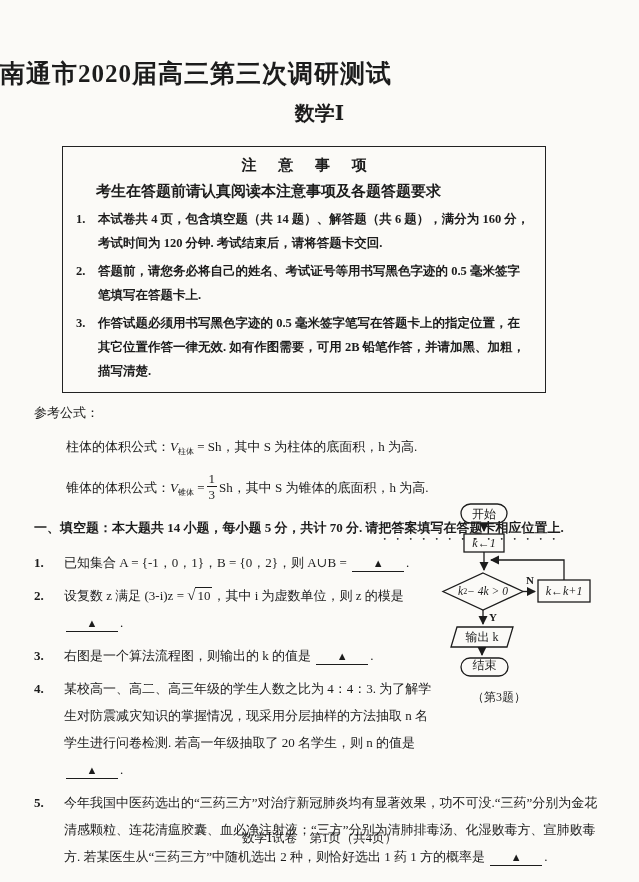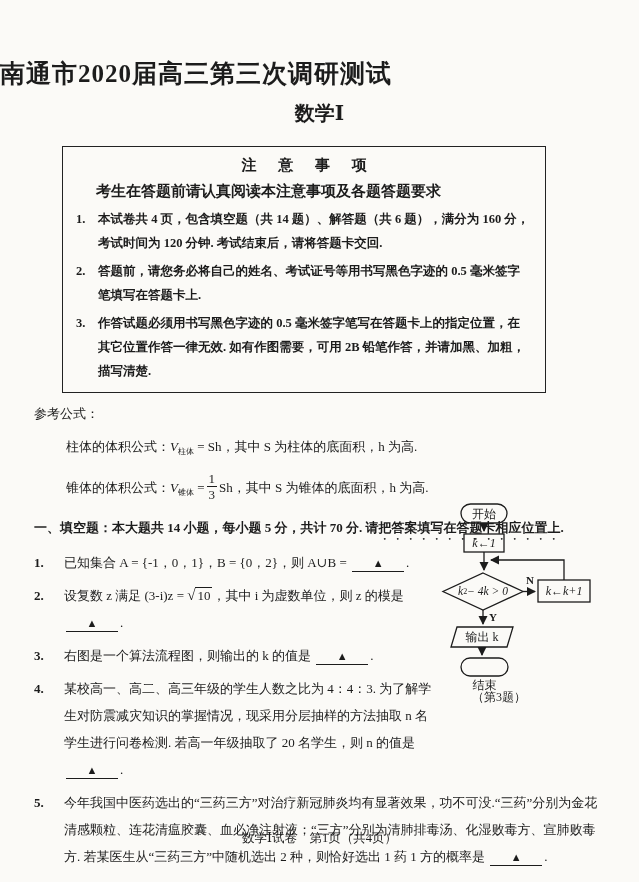--- a/index.html
+++ b/index.html
@@ -7,21 +7,21 @@
         color:#1c1c1c;font-family:"Liberation Serif","DejaVu Serif",serif;font-size:13px;overflow:hidden;}
   .title{margin:0;padding-top:58px;text-align:left;font-size:25px;font-weight:700;letter-spacing:1px;line-height:1.25;}
   .subtitle{margin:12px 0 0;text-align:center;font-size:20px;font-weight:700;line-height:1.25;}
   .notice-box{margin:20px 0 0 62px;width:484px;box-sizing:border-box;border:1.6px solid #222;
               padding:7px 13px 9px;}
   .notice-title{text-align:center;font-weight:700;font-size:15px;letter-spacing:9px;text-indent:9px;line-height:22px;}
   .notice-sub{font-weight:700;margin-top:4px;padding-left:20px;font-size:15px;line-height:23px;}
   .notice-item{display:flex;margin-top:4px;line-height:24px;font-weight:700;font-size:12.5px;}
   .notice-item .n{flex:none;width:22px;}
   .notice-item .t{flex:1;}
-  .formula-head{margin:10px 9px 0 34px;line-height:22px;}
+  .formula-head{margin:10px 9px 0 34px;line-height:22px;font-family:Liberation Mono, monospace;}
   .formula-line{margin:11px 4px 0 66px;line-height:22px;}
   .formula-line.tall{margin-top:9px;}
   sub.vs{font-size:8px;vertical-align:-3px;}
   .frac{display:inline-block;text-align:center;vertical-align:-0.55em;line-height:1;margin:0 2px;}
   .frac .fn{display:block;border-bottom:1.2px solid #1c1c1c;padding:0 2px 1px;}
   .frac .fd{display:block;padding-top:1px;}
   .section-head{margin:12px 0 0 34px;font-weight:700;line-height:24px;}
   .emph{-webkit-text-emphasis:filled dot #1c1c1c;text-emphasis:filled dot #1c1c1c;
         -webkit-text-emphasis-position:under right;text-emphasis-position:under right;}
   .questions{margin:6px 0 0 34px;}
@@ -160,19 +160,19 @@
     <div class="fc-label fc-var" style="left:34px;top:37px;width:40px;height:18px;">k←1</div>
     <div class="fc-label fc-cond" style="left:13px;top:80px;width:80px;height:29px;">
       <span>k</span>
         <sup>2</sup>
         <span> − 4k &gt; 0</span>
     </div>
     <div class="fc-label fc-yn" style="left:94px;top:76px;width:12px;height:14px;">N</div>
     <div class="fc-label fc-var" style="left:108px;top:83px;width:52px;height:22px;">k←k+1</div>
     <div class="fc-label fc-yn" style="left:57px;top:113px;width:12px;height:14px;">Y</div>
     <div class="fc-label" style="left:21px;top:130px;width:62px;height:20px;">输出 k</div>
-    <div class="fc-label" style="left:31px;top:161px;width:47px;height:14px;margin-top:20px;">结束</div>
+    <div class="fc-label" style="left:31px;top:161px;width:47px;height:14px;">结束</div>
     <div class="fc-caption">（第3题）</div>
   </div>
 
   <div class="footer">数学Ⅰ试卷　第1页（共4页）</div>
 
 </div>
 
 </body></html>

